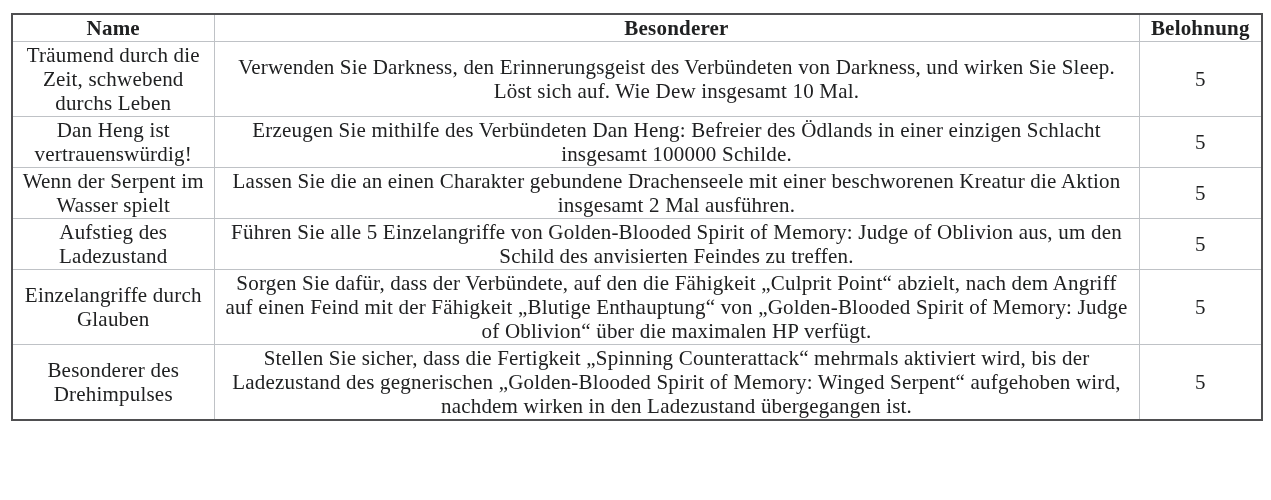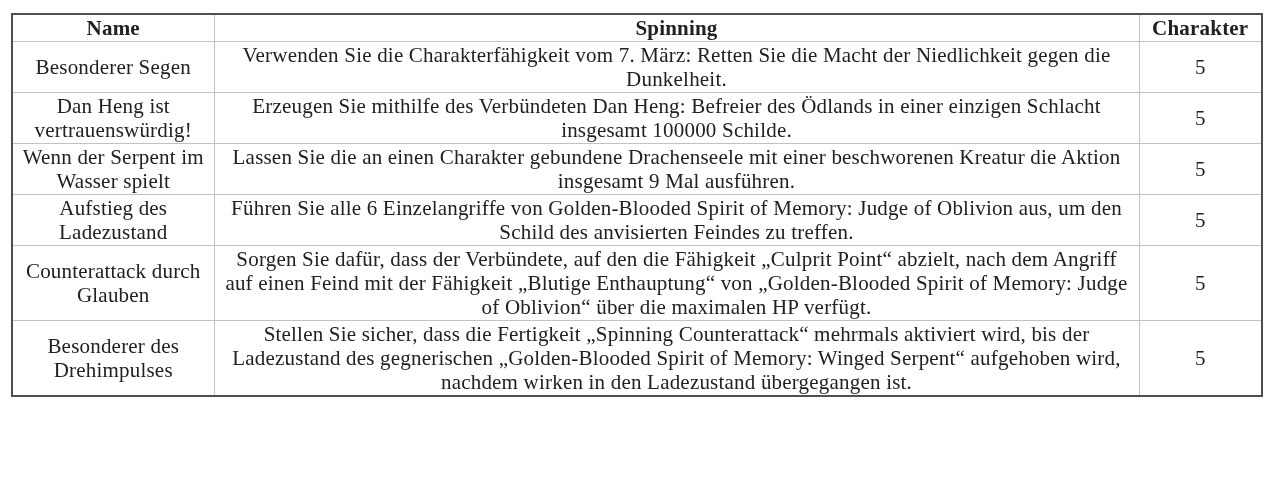--- a/index.html
+++ b/index.html
@@ -52,47 +52,47 @@
 <div class="table-wrap">
   <table class="achievements">
     <colgroup>
       <col class="c-name">
       <col class="c-cond">
       <col class="c-reward">
     </colgroup>
     <thead>
       <tr>
         <th>Name</th>
-        <th>Spinning</th>
-        <th>Charakter</th>
+        <th>Besonderer</th>
+        <th>Belohnung</th>
       </tr>
     </thead>
     <tbody>
       <tr>
-        <td class="name-cell">Besonderer Segen</td>
-        <td class="condition-cell">Verwenden Sie die Charakterfähigkeit vom 7. März: Retten Sie die Macht der Niedlichkeit gegen die Dunkelheit.</td>
+        <td class="name-cell">Träumend durch die Zeit, schwebend durchs Leben</td>
+        <td class="condition-cell">Verwenden Sie Darkness, den Erinnerungsgeist des Verbündeten von Darkness, und wirken Sie Sleep. Löst sich auf. Wie Dew insgesamt 10 Mal.</td>
         <td class="reward-cell">5</td>
       </tr>
       <tr>
         <td class="name-cell">Dan Heng ist vertrauenswürdig!</td>
         <td class="condition-cell">Erzeugen Sie mithilfe des Verbündeten Dan Heng: Befreier des Ödlands in einer einzigen Schlacht insgesamt 100000 Schilde.</td>
         <td class="reward-cell">5</td>
       </tr>
       <tr>
         <td class="name-cell">Wenn der Serpent im Wasser spielt</td>
-        <td class="condition-cell">Lassen Sie die an einen Charakter gebundene Drachenseele mit einer beschworenen Kreatur die Aktion insgesamt 9 Mal ausführen.</td>
+        <td class="condition-cell">Lassen Sie die an einen Charakter gebundene Drachenseele mit einer beschworenen Kreatur die Aktion insgesamt 2 Mal ausführen.</td>
         <td class="reward-cell">5</td>
       </tr>
       <tr>
         <td class="name-cell">Aufstieg des Ladezustand</td>
-        <td class="condition-cell">Führen Sie alle 6 Einzelangriffe von Golden-Blooded Spirit of Memory: Judge of Oblivion aus, um den Schild des anvisierten Feindes zu treffen.</td>
+        <td class="condition-cell">Führen Sie alle 5 Einzelangriffe von Golden-Blooded Spirit of Memory: Judge of Oblivion aus, um den Schild des anvisierten Feindes zu treffen.</td>
         <td class="reward-cell">5</td>
       </tr>
       <tr>
-        <td class="name-cell">Counterattack durch Glauben</td>
+        <td class="name-cell">Einzelangriffe durch Glauben</td>
         <td class="condition-cell">Sorgen Sie dafür, dass der Verbündete, auf den die Fähigkeit „Culprit Point“ abzielt, nach dem Angriff auf einen Feind mit der Fähigkeit „Blutige Enthauptung“ von „Golden-Blooded Spirit of Memory: Judge of Oblivion“ über die maximalen HP verfügt.</td>
         <td class="reward-cell">5</td>
       </tr>
       <tr>
         <td class="name-cell">Besonderer des Drehimpulses</td>
         <td class="condition-cell">Stellen Sie sicher, dass die Fertigkeit „Spinning Counterattack“ mehrmals aktiviert wird, bis der Ladezustand des gegnerischen „Golden-Blooded Spirit of Memory: Winged Serpent“ aufgehoben wird, nachdem wirken in den Ladezustand übergegangen ist.</td>
         <td class="reward-cell">5</td>
       </tr>
     </tbody>
   </table>

